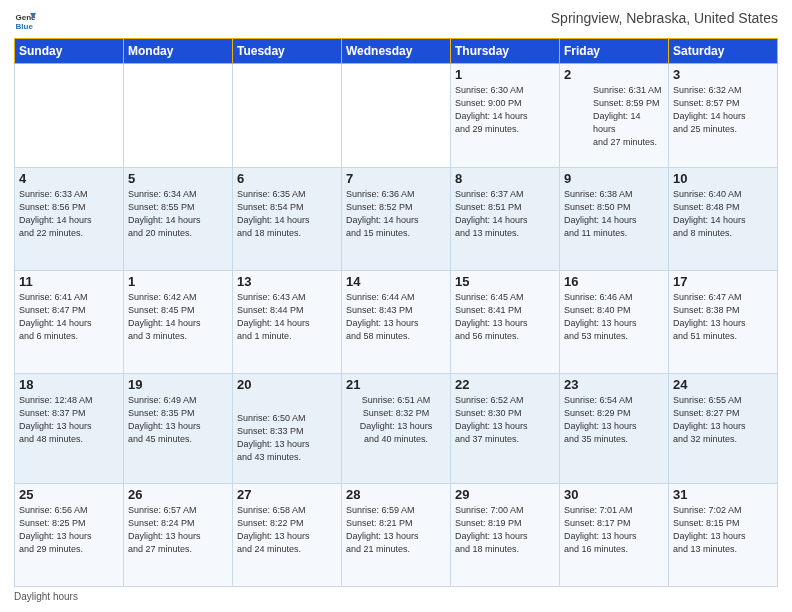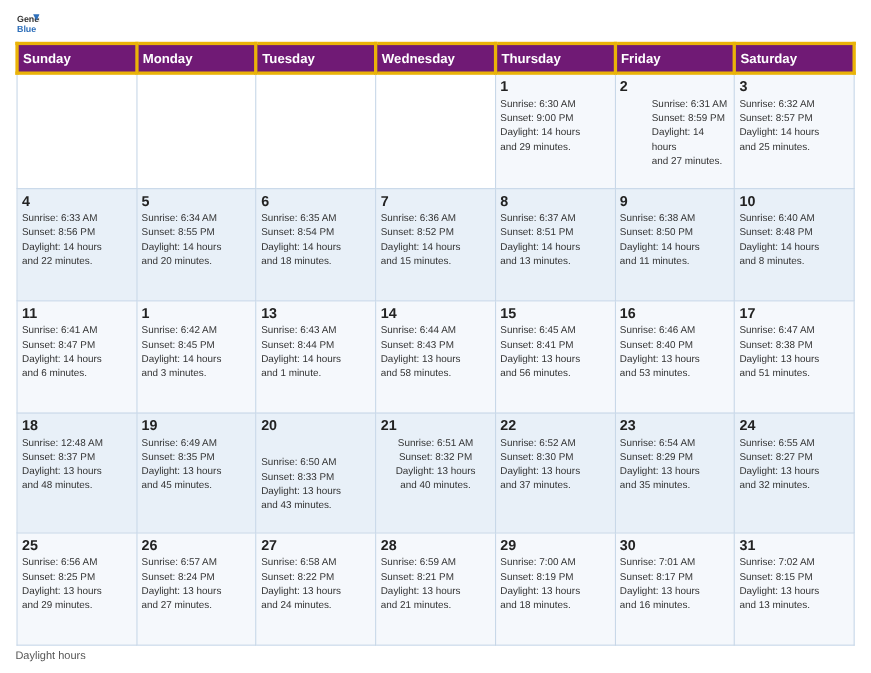--- a/index.html
+++ b/index.html
@@ -45,27 +45,27 @@
       font-size: 14px;
       color: #444;
     }
     .calendar-table {
       width: 100%;
       border-collapse: collapse;
       flex: 1;
       table-layout: fixed;
     }
     .calendar-table thead th {
-      background-color: #701a75;
+      background-color: #1d4ed8;
       color: #fff;
       font-size: 12px;
       font-weight: bold;
       padding: 5px 4px;
       text-align: left;
-      border: 3px solid #eab308;
+      border: 1px solid #eab308;
     }
     .calendar-table tbody td {
       vertical-align: top;
       border: 1px solid #c8d8e8;
       padding: 3px 4px;
       font-size: 9.5px;
       color: #333;
       height: 88px;
       background: #fff;
     }
@@ -103,20 +103,21 @@
 <div class="page">
   <div class="header">
     <div class="logo">
       <svg class="logo-icon" viewBox="0 0 30 30" xmlns="http://www.w3.org/2000/svg">
         <text x="2" y="14" font-size="11" font-weight="bold" fill="#333">General</text>
         <text x="2" y="26" font-size="11" font-weight="bold" fill="#2e6fba">Blue</text>
         <polygon points="22,4 30,4 26,12" fill="#2e6fba"></polygon>
       </svg>
     </div>
     <div class="title-block">
+      <div class="calendar-subtitle">Springview, Nebraska, United States</div>
     </div>
   </div>
 
   <table class="calendar-table">
     <thead>
       <tr>
       <th>Sunday</th>
           <th>Monday</th>
           <th>Tuesday</th>
           <th>Wednesday</th>

